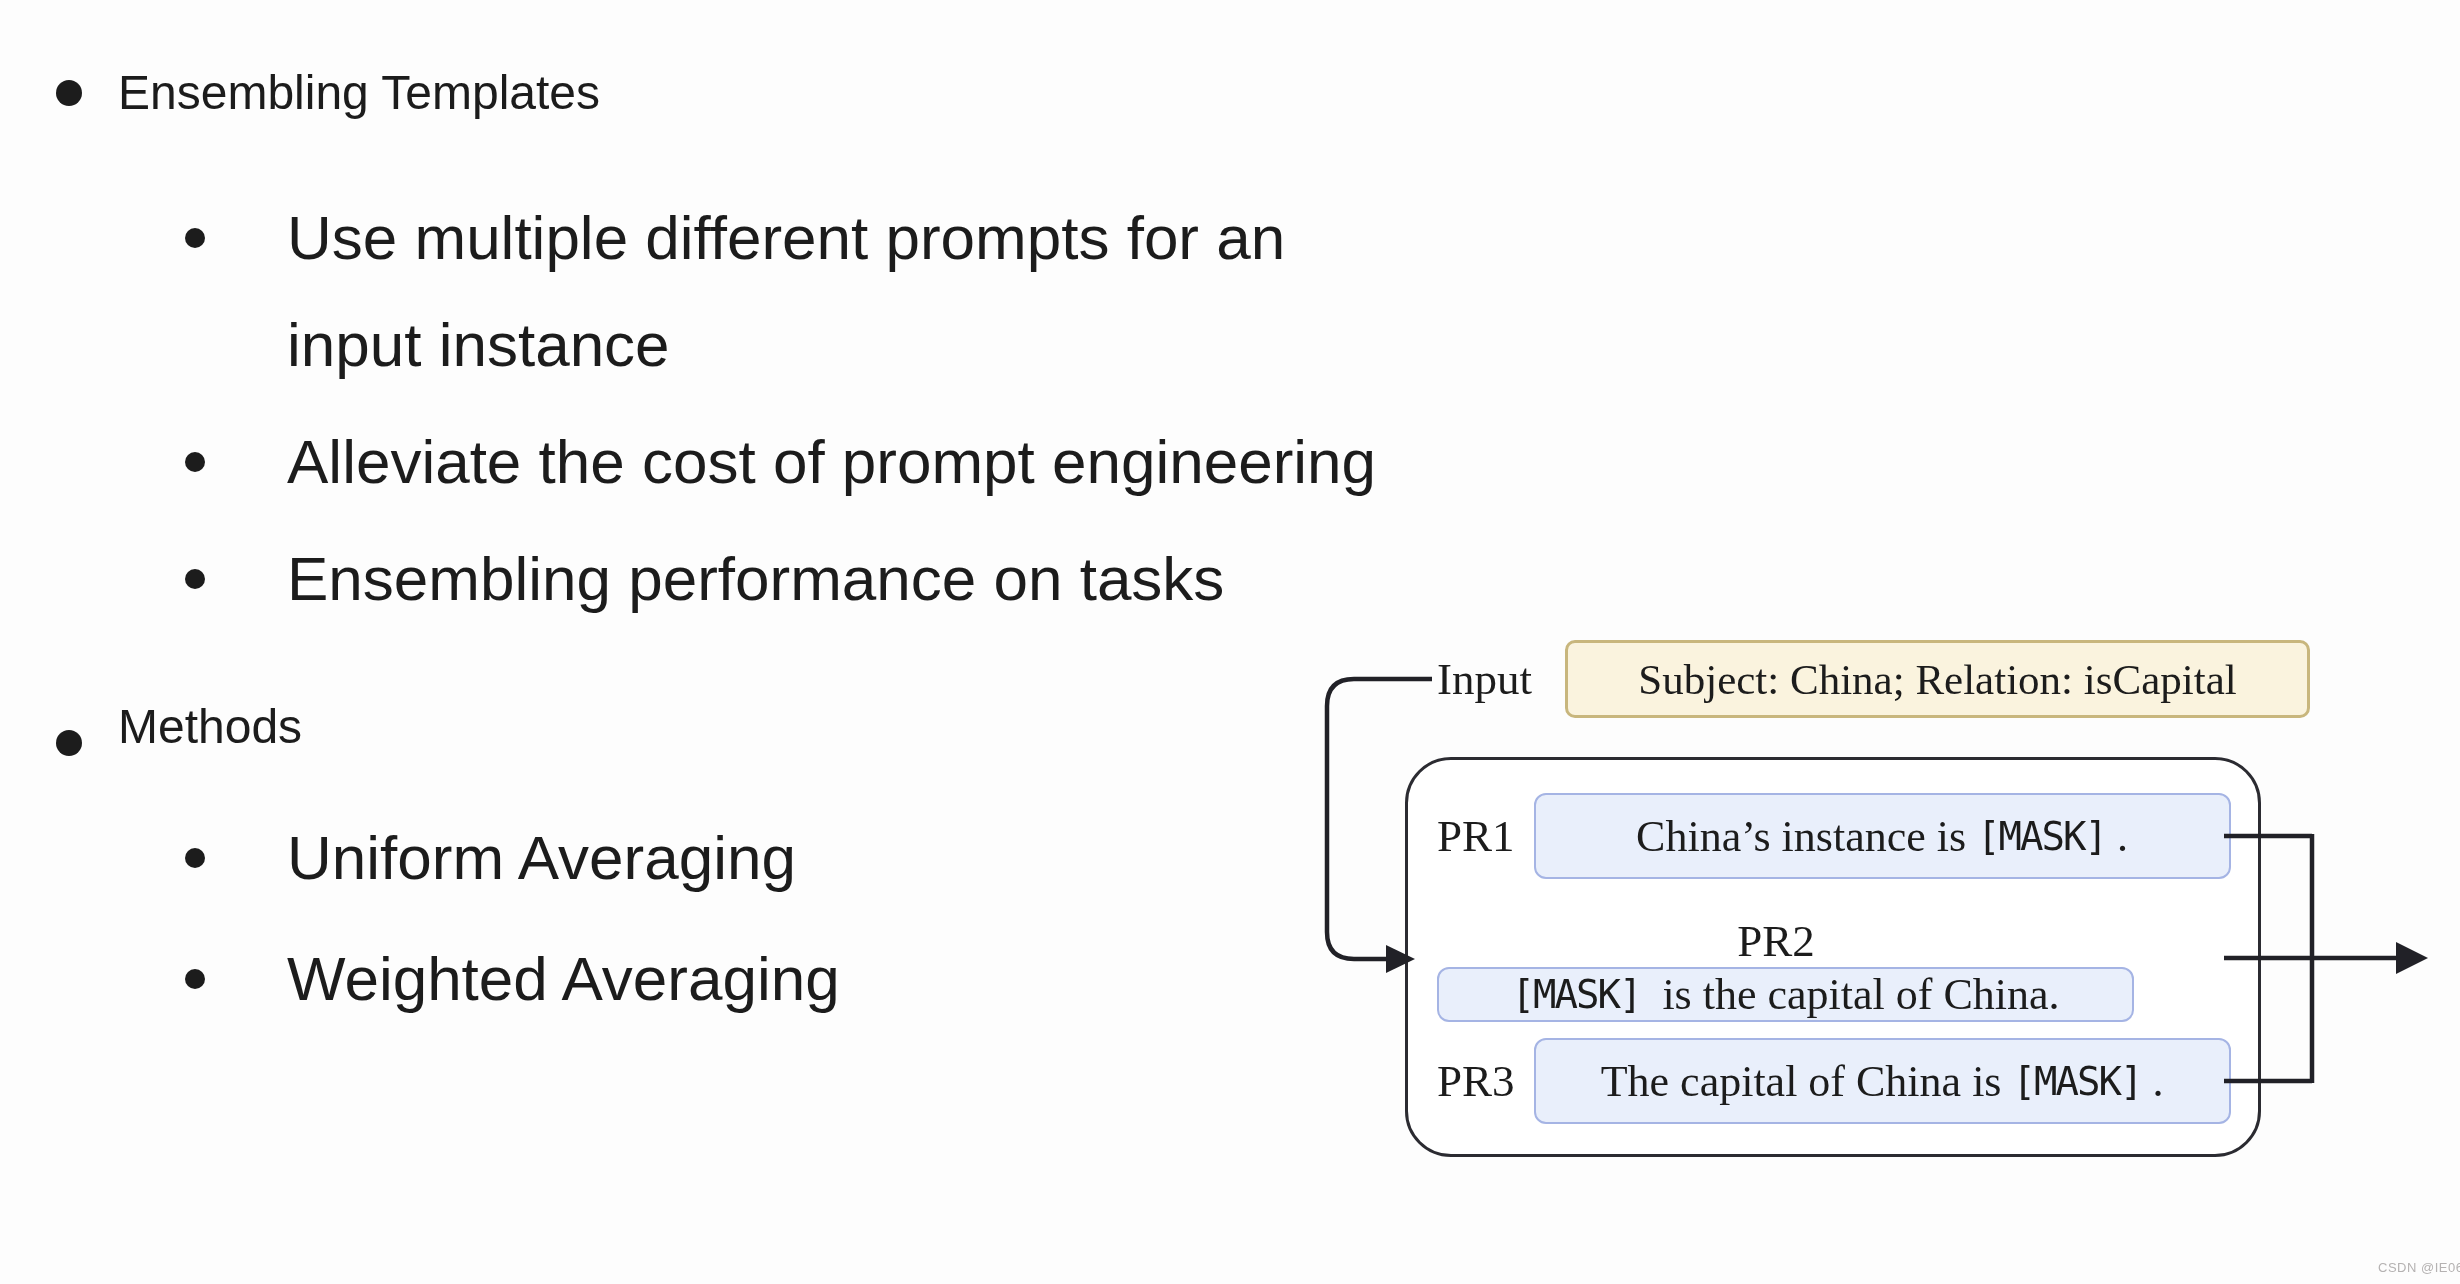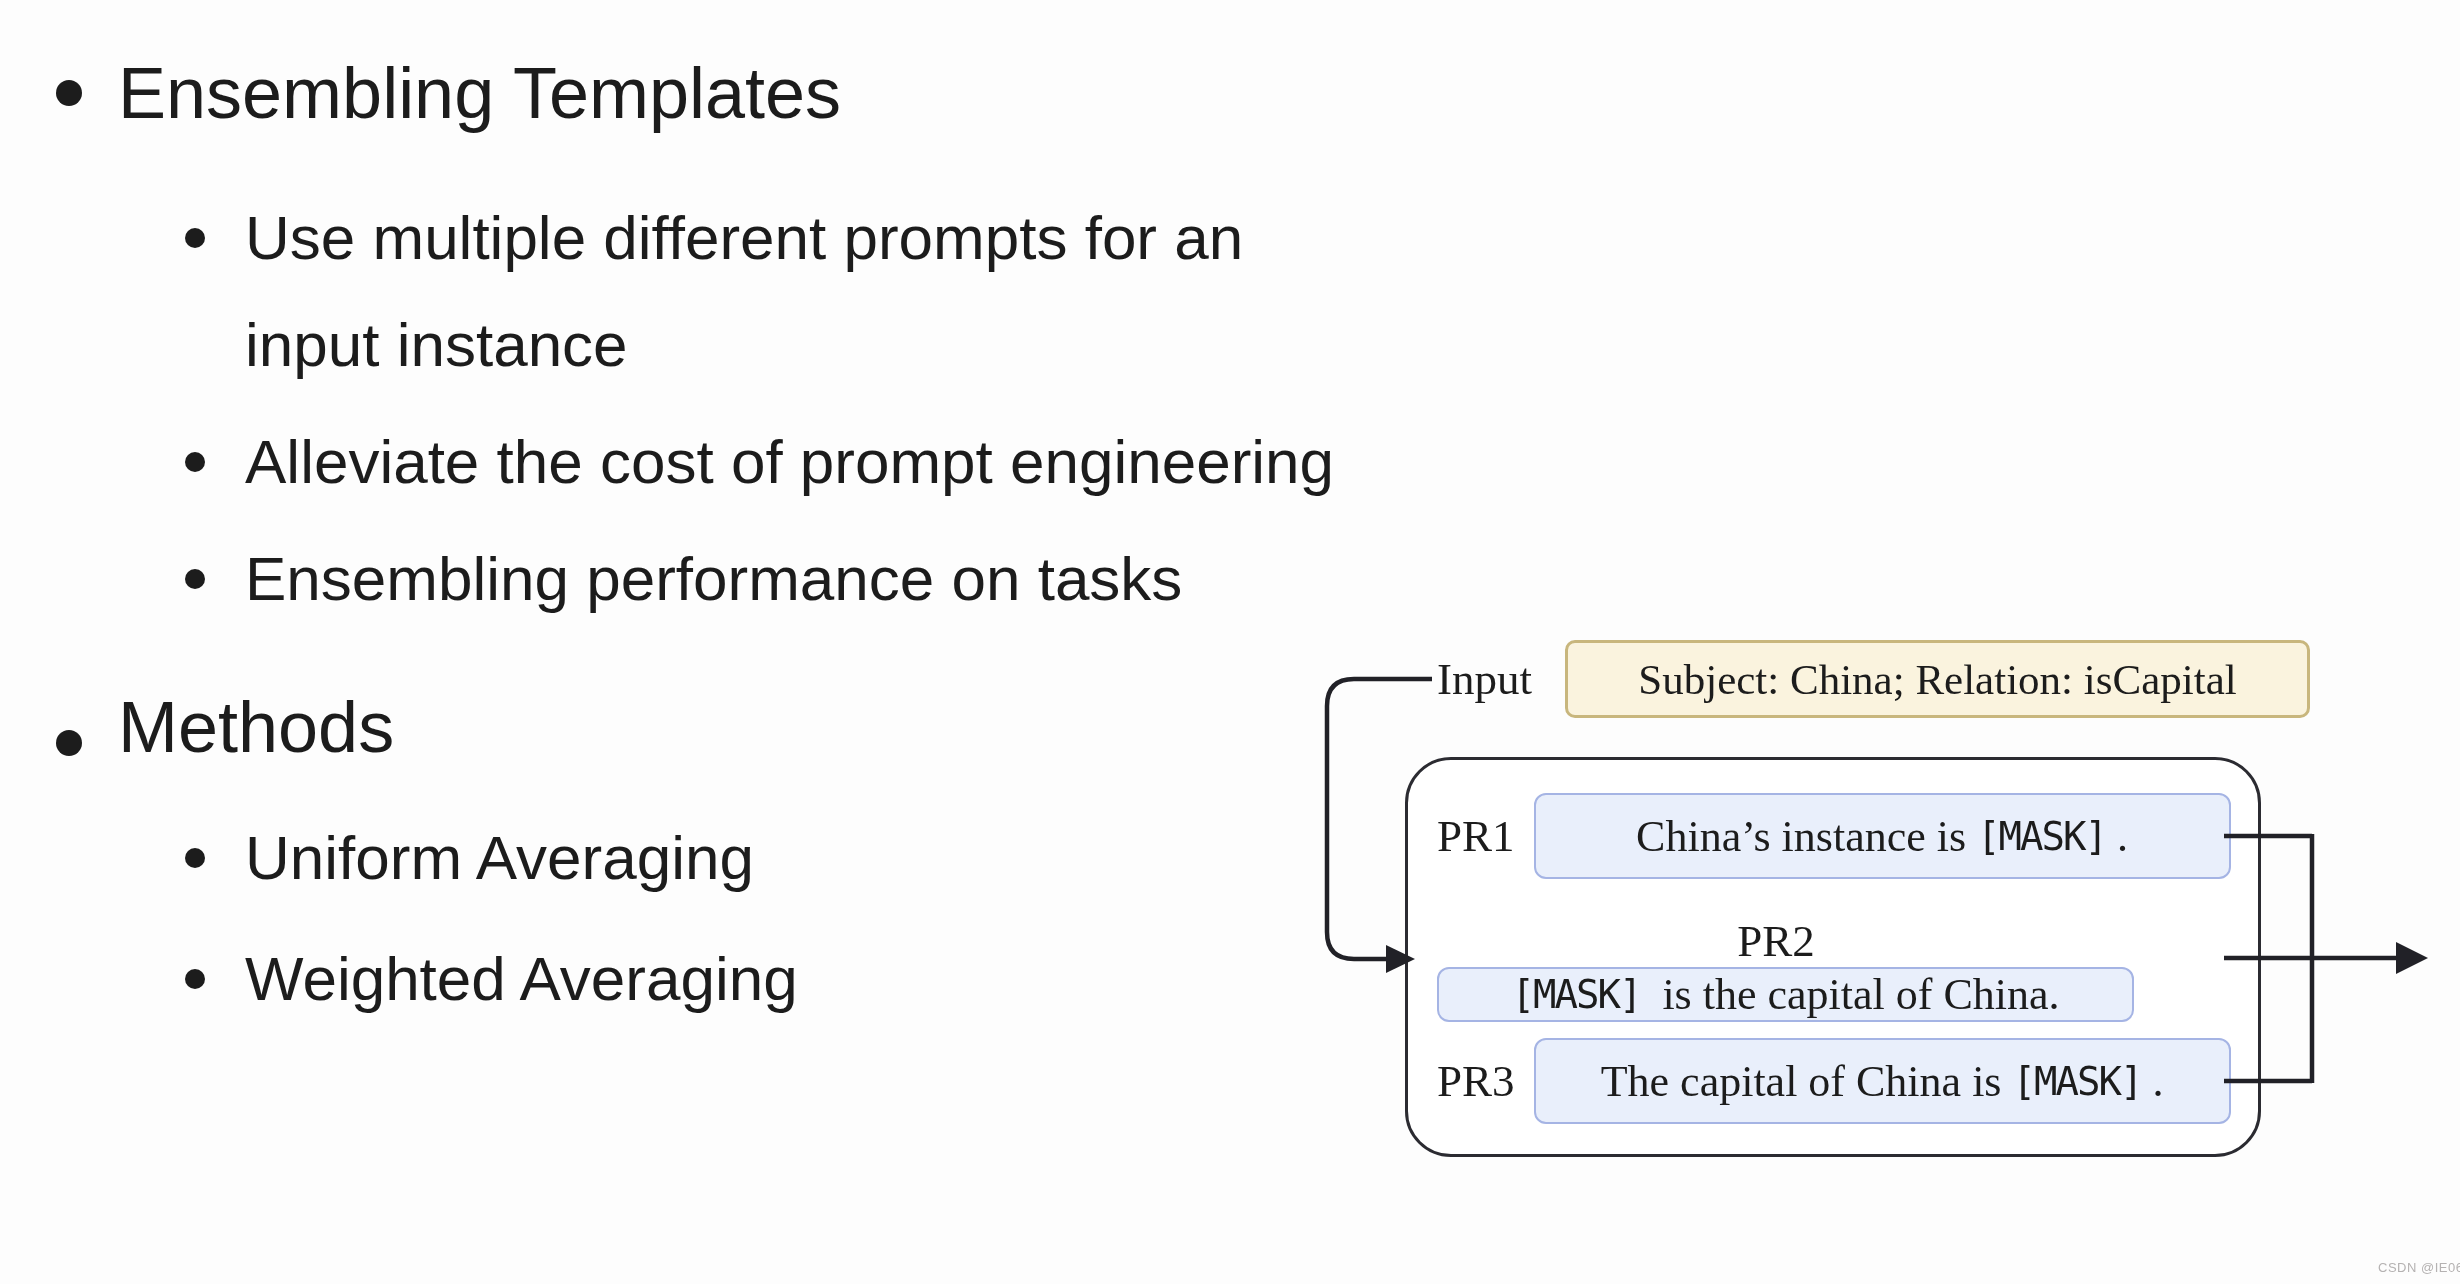--- a/index.html
+++ b/index.html
@@ -8,31 +8,31 @@
     background:#fdfdfd;
     position:relative;
     overflow:hidden;
     font-family:"Liberation Sans", sans-serif;
     color:var(--text,#1c1c1c);
   }
   
   .sec-title{
     position:absolute;
     display:flex;align-items:flex-start;
-    font-size:72px;line-height:90px;font-weight:400;
+    font-size:48px;line-height:90px;font-weight:400;
     color:var(--text,#1c1c1c);
     white-space:nowrap;
   }
   .sec-title .dot1{
     width:26px;height:26px;border-radius:50%;
     background:var(--text,#1c1c1c);
     margin-top:32px;margin-right:36px;flex:0 0 auto;
   }
   .items{position:absolute;}
-  .li{display:flex;align-items:flex-start;margin-bottom:10px;}
+  .li{display:flex;align-items:flex-start;margin-bottom:10px;gap:42px;}
   .li .dot2{
     width:20px;height:20px;border-radius:50%;
     background:var(--text,#1c1c1c);
     margin-top:44px;margin-right:40px;flex:0 0 auto;
   }
   .li .txt{
     font-size:62px;line-height:107px;
     white-space:nowrap;
   }
   

